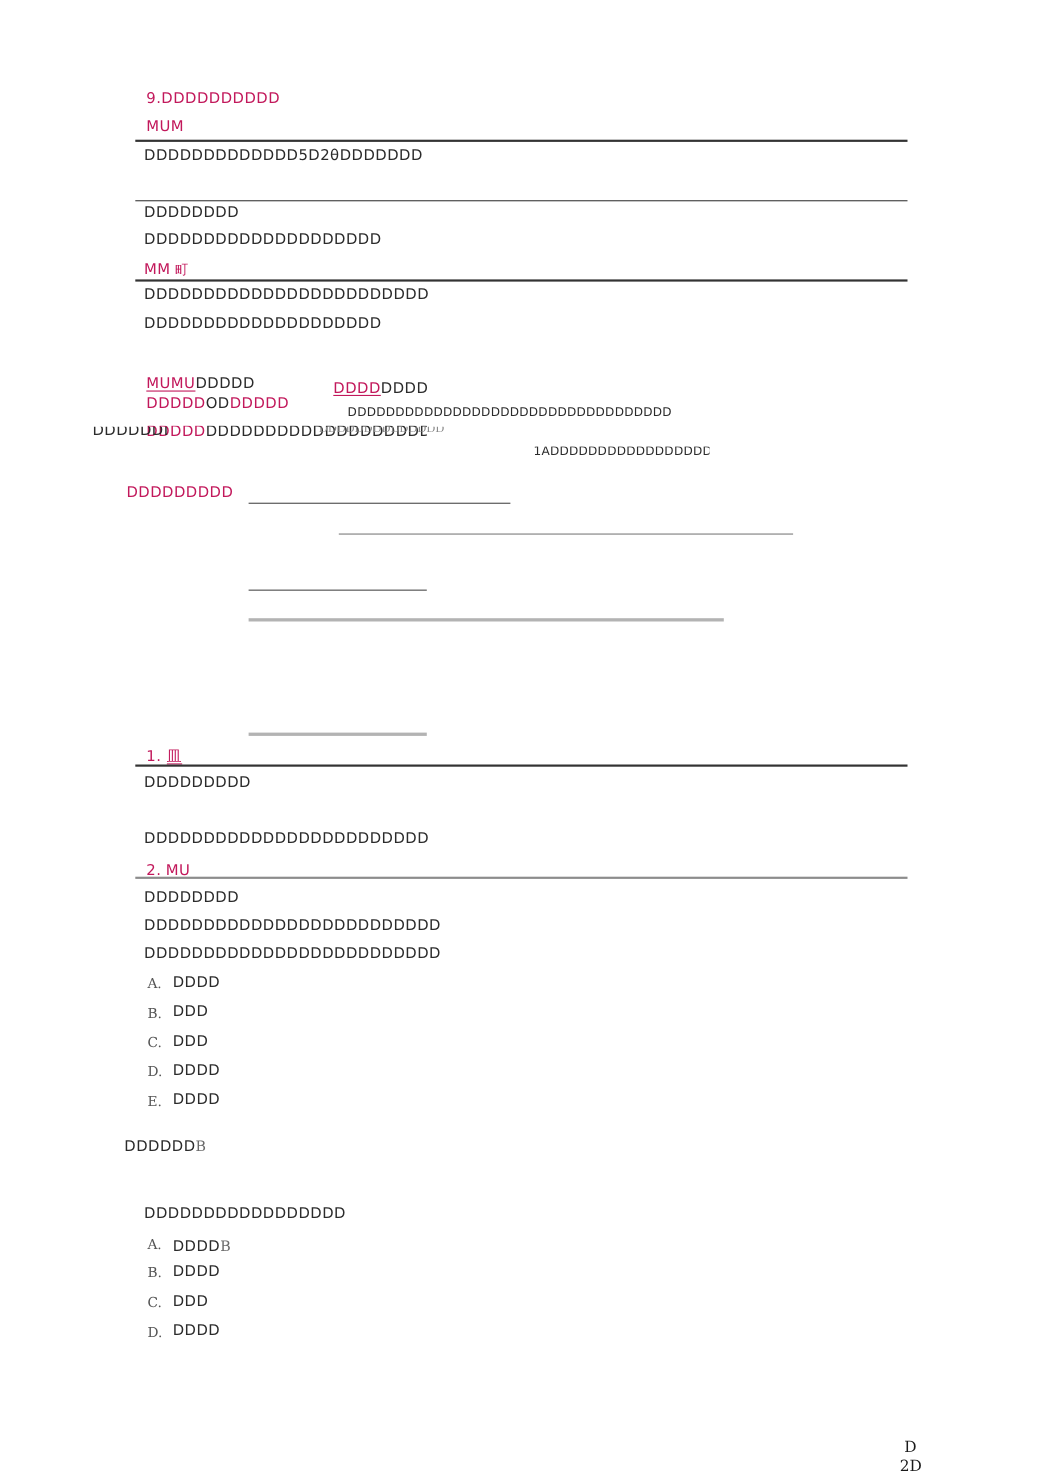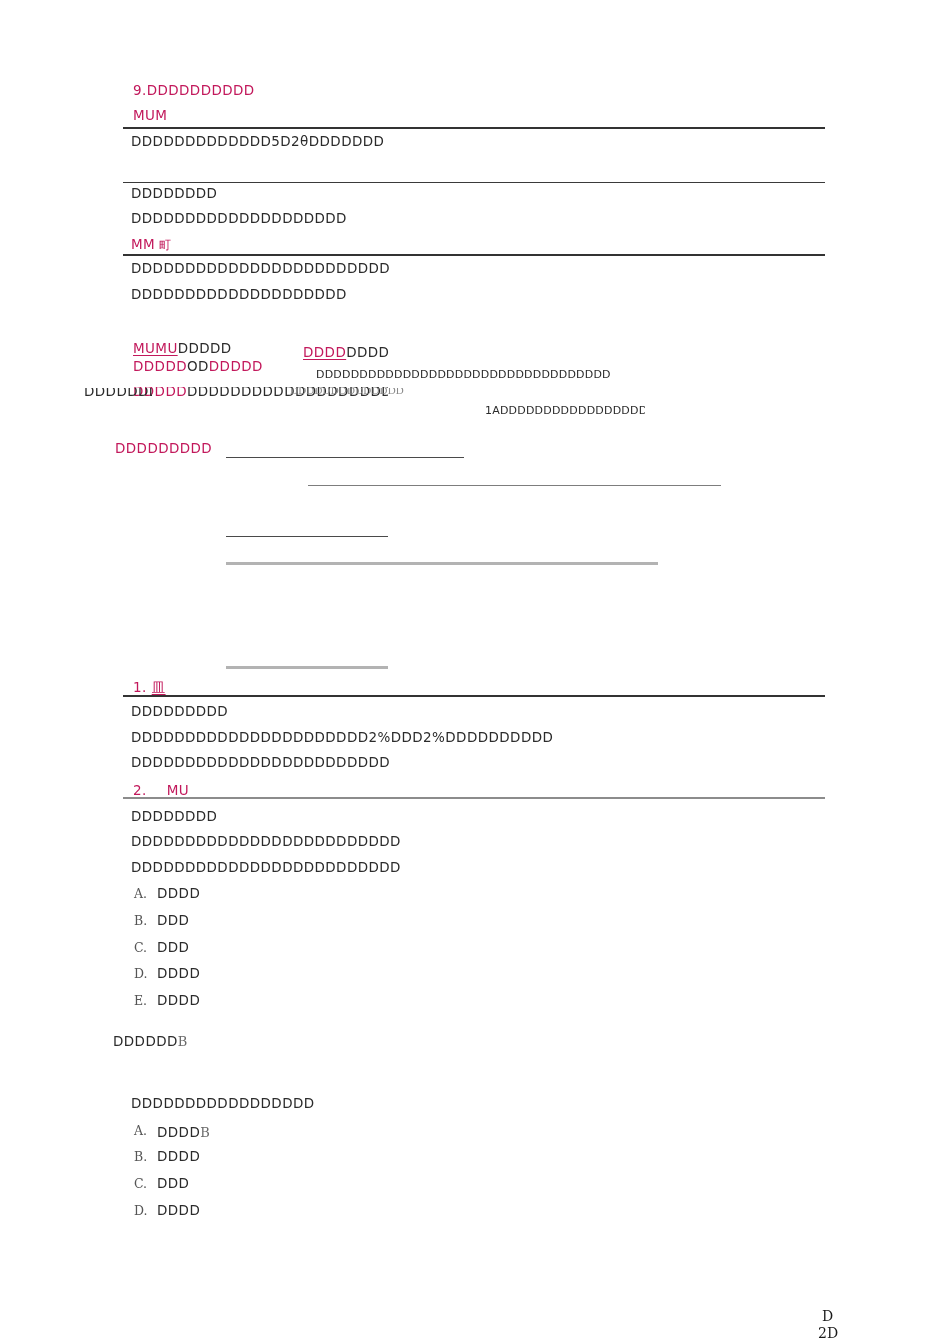--- a/index.html
+++ b/index.html
@@ -179,26 +179,25 @@
   <div class="blank fat" style="left:226px; top:666px; width:162px;"></div>
 
   <div class="abs" style="left:133px; top:677px;">
     <span class="heading">1.</span><span class="heading under" style="padding-left:5px;">皿</span>
   </div>
 
   <div class="rule thick" style="left:123px; top:695px; width:702px;"></div>
 
   <div class="tofu abs" style="left:131px; top:703px;">DDDDDDDDD</div>
 
-  <div class="tofu abs" style="left:131px; top:729px;">DDDDDDDDDDDDDDDDDDDDDD2%DDD2%DDDDDDDDDD</div>
 
   <div class="tofu abs" style="left:131px; top:754px;">DDDDDDDDDDDDDDDDDDDDDDDD</div>
 
   <div class="abs" style="left:133px; top:780px;">
-    <span class="heading">2.</span><span class="heading" style="padding-left:4px;margin-left:16px;">MU</span>
+    <span class="heading">2.</span><span class="heading" style="padding-left:4px;">MU</span>
   </div>
 
   <div class="rule grey" style="left:123px; top:797px; width:702px; height:1.6px;"></div>
 
   <div class="tofu abs" style="left:131px; top:808px;">DDDDDDDD</div>
 
   <div class="tofu abs" style="left:131px; top:833px;">DDDDDDDDDDDDDDDDDDDDDDDDD</div>
 
   <div class="tofu abs" style="left:131px; top:859px;">DDDDDDDDDDDDDDDDDDDDDDDDD</div>
 

